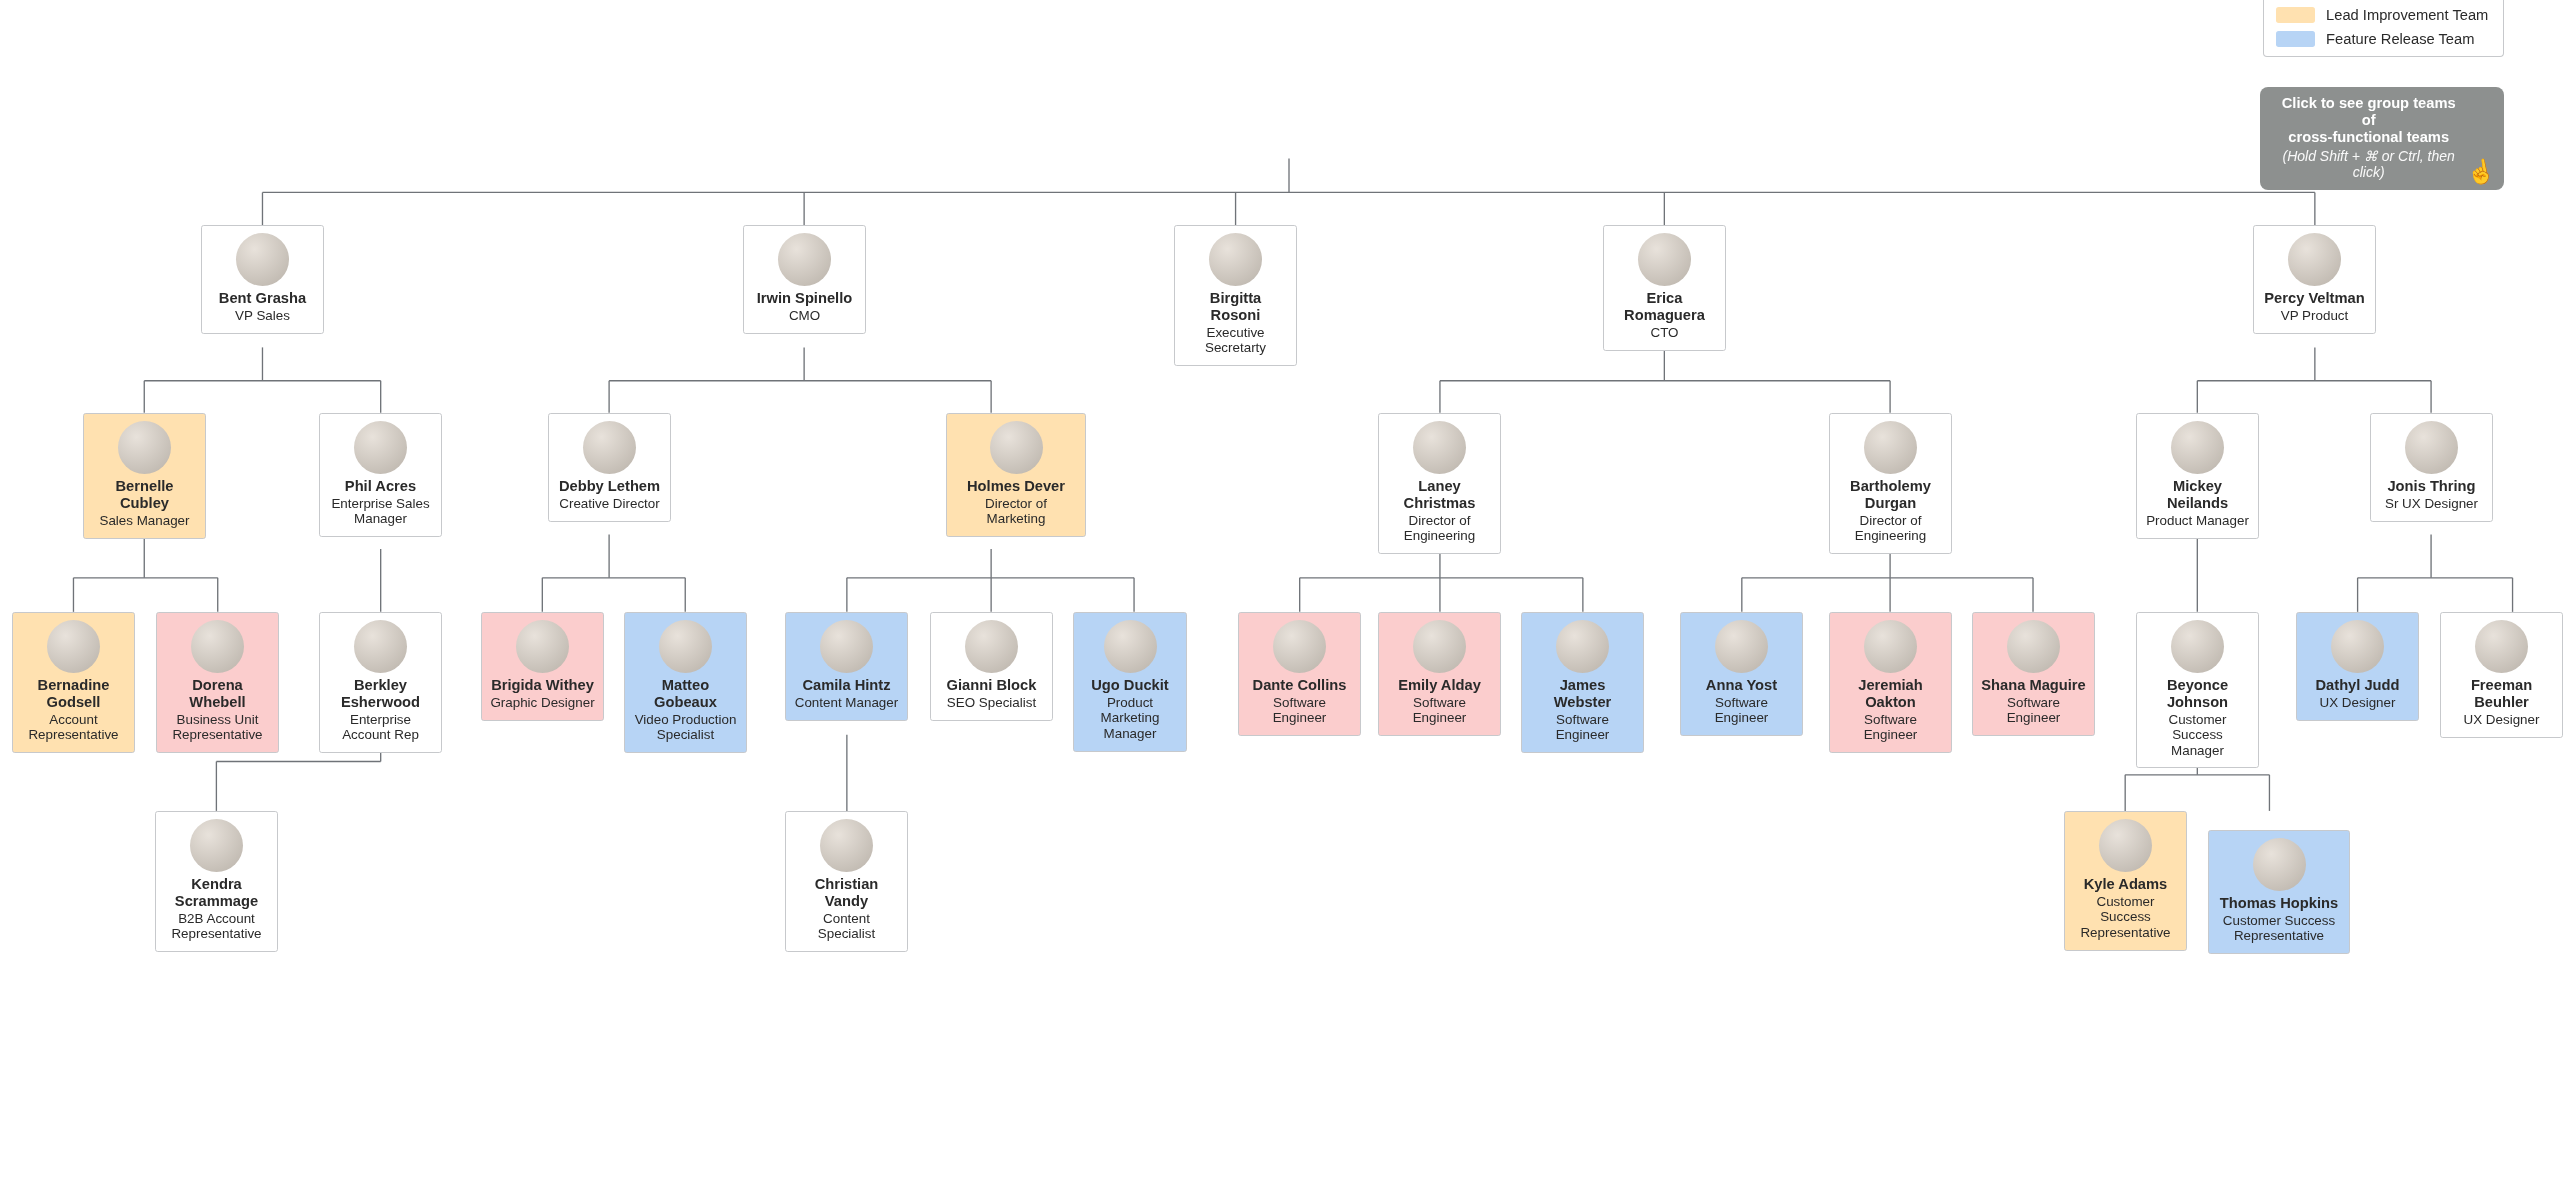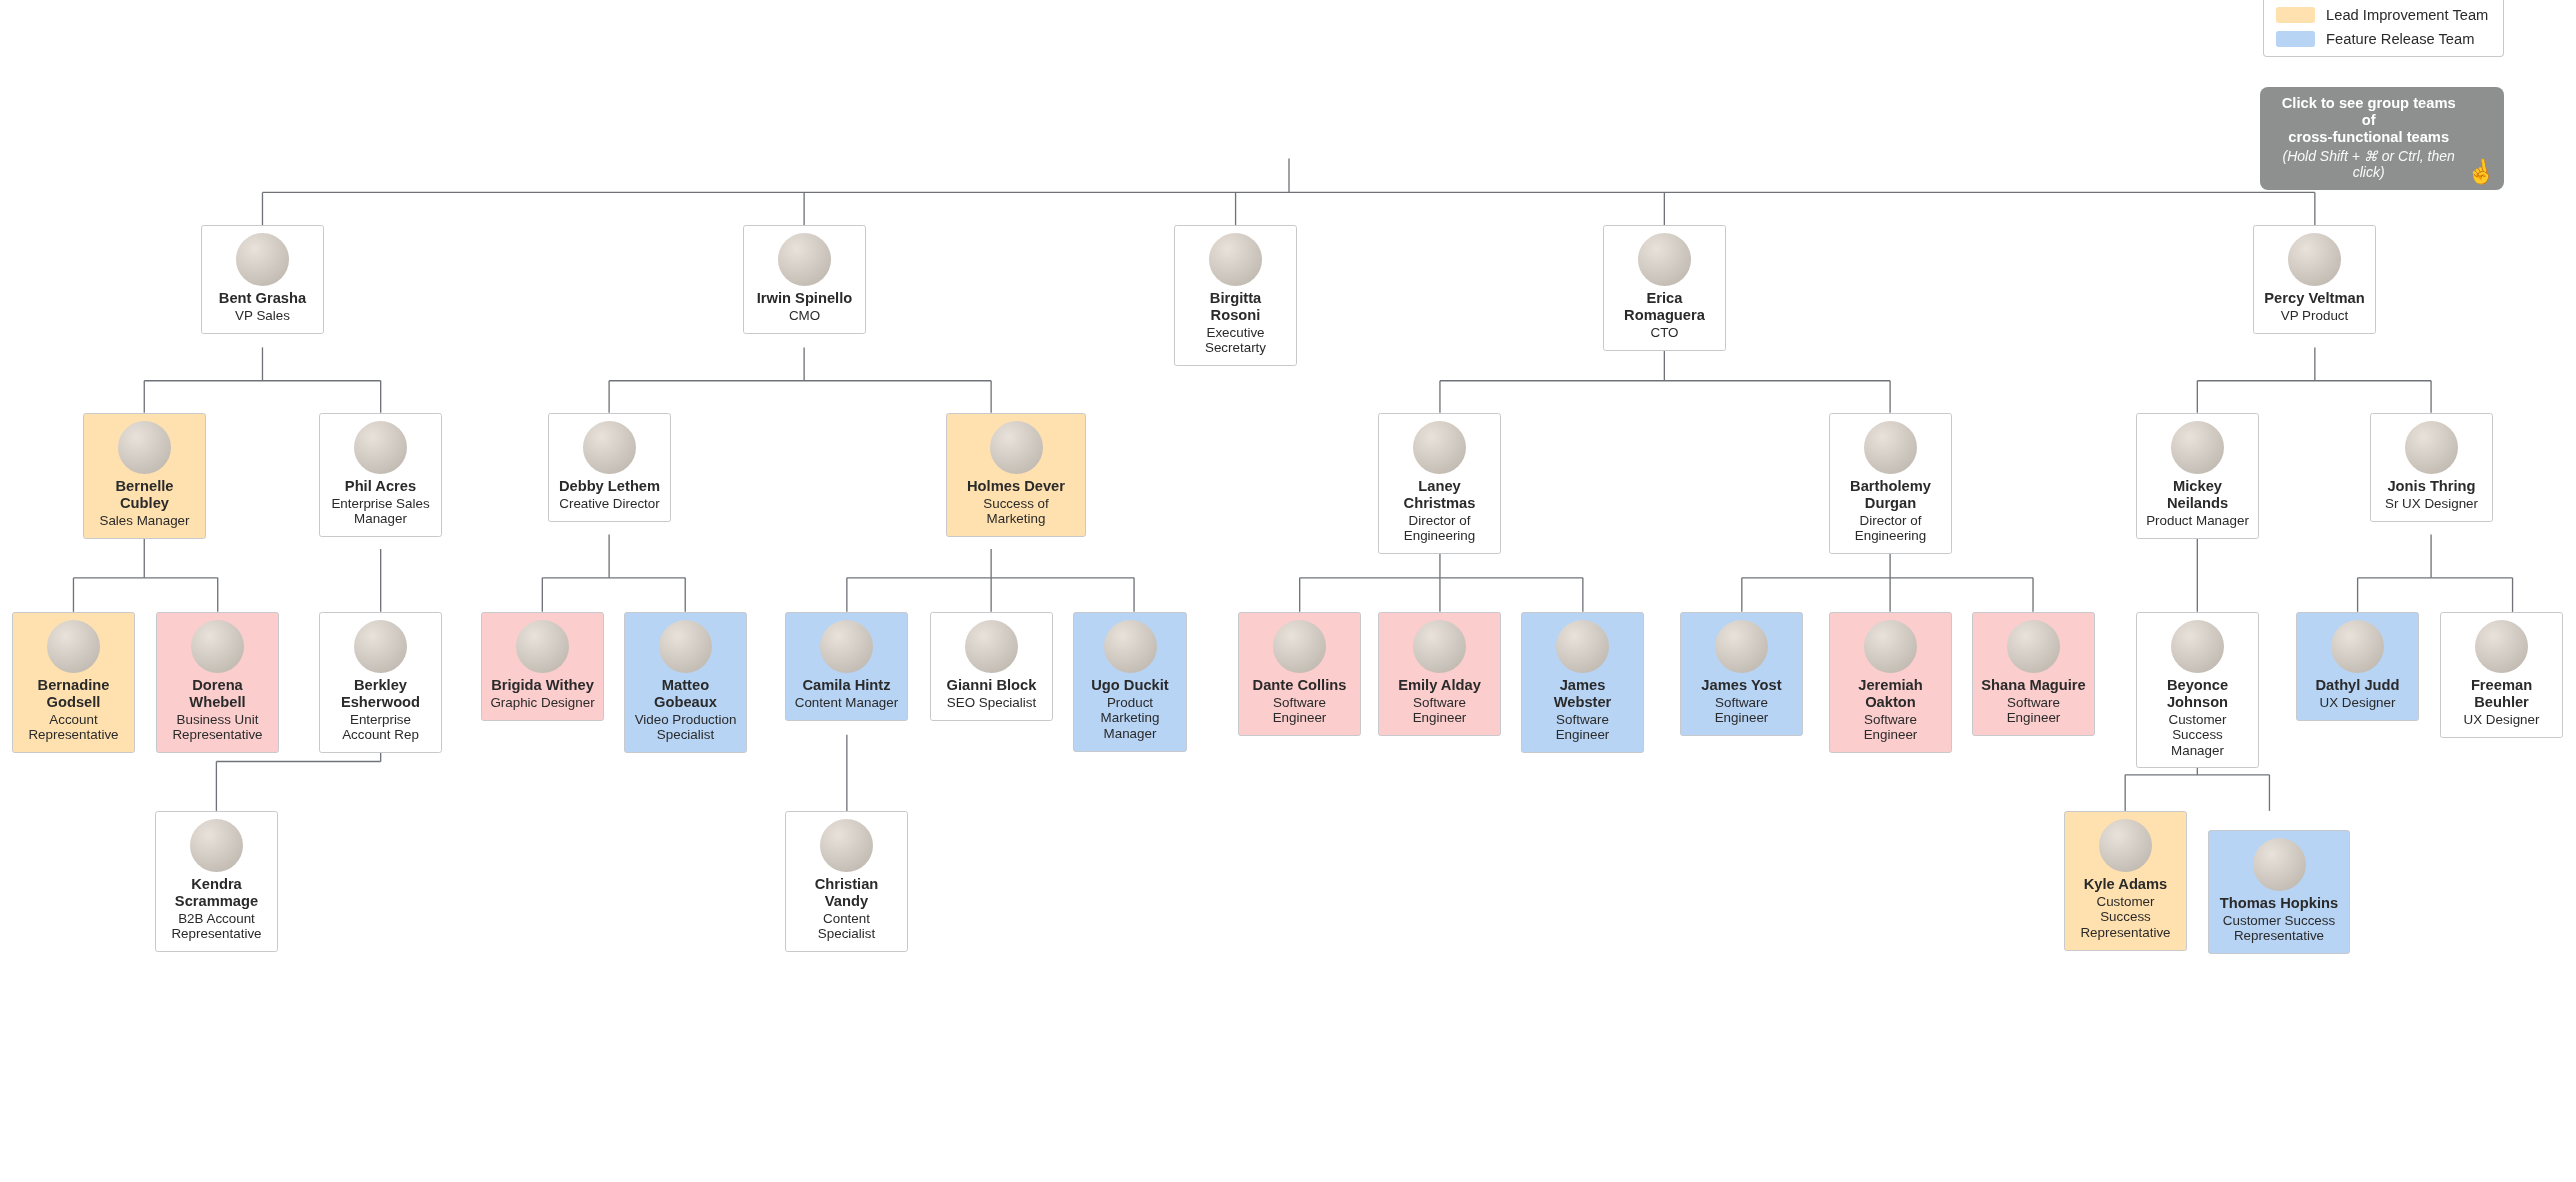--- a/index.html
+++ b/index.html
@@ -191,21 +191,21 @@
     <div class="title">Enterprise Sales Manager</div>
   </div>
   <div class="node" style="left:548px;top:413px;width:123px">
     <div class="avatar"></div>
     <div class="name">Debby Lethem</div>
     <div class="title">Creative Director</div>
   </div>
   <div class="node orange" style="left:946px;top:413px;width:140px">
     <div class="avatar"></div>
     <div class="name">Holmes Dever</div>
-    <div class="title">Success of Marketing</div>
+    <div class="title">Director of Marketing</div>
   </div>
   <div class="node" style="left:1378px;top:413px;width:123px">
     <div class="avatar"></div>
     <div class="name">Laney Christmas</div>
     <div class="title">Director of Engineering</div>
   </div>
   <div class="node" style="left:1829px;top:413px;width:123px">
     <div class="avatar"></div>
     <div class="name">Bartholemy Durgan</div>
     <div class="title">Director of Engineering</div>
@@ -271,21 +271,21 @@
     <div class="name">Emily Alday</div>
     <div class="title">Software Engineer</div>
   </div>
   <div class="node blue" style="left:1521px;top:612px;width:123px">
     <div class="avatar"></div>
     <div class="name">James Webster</div>
     <div class="title">Software Engineer</div>
   </div>
   <div class="node blue" style="left:1680px;top:612px;width:123px">
     <div class="avatar"></div>
-    <div class="name">James Yost</div>
+    <div class="name">Anna Yost</div>
     <div class="title">Software Engineer</div>
   </div>
   <div class="node pink" style="left:1829px;top:612px;width:123px">
     <div class="avatar"></div>
     <div class="name">Jeremiah Oakton</div>
     <div class="title">Software Engineer</div>
   </div>
   <div class="node pink" style="left:1972px;top:612px;width:123px">
     <div class="avatar"></div>
     <div class="name">Shana Maguire</div>

